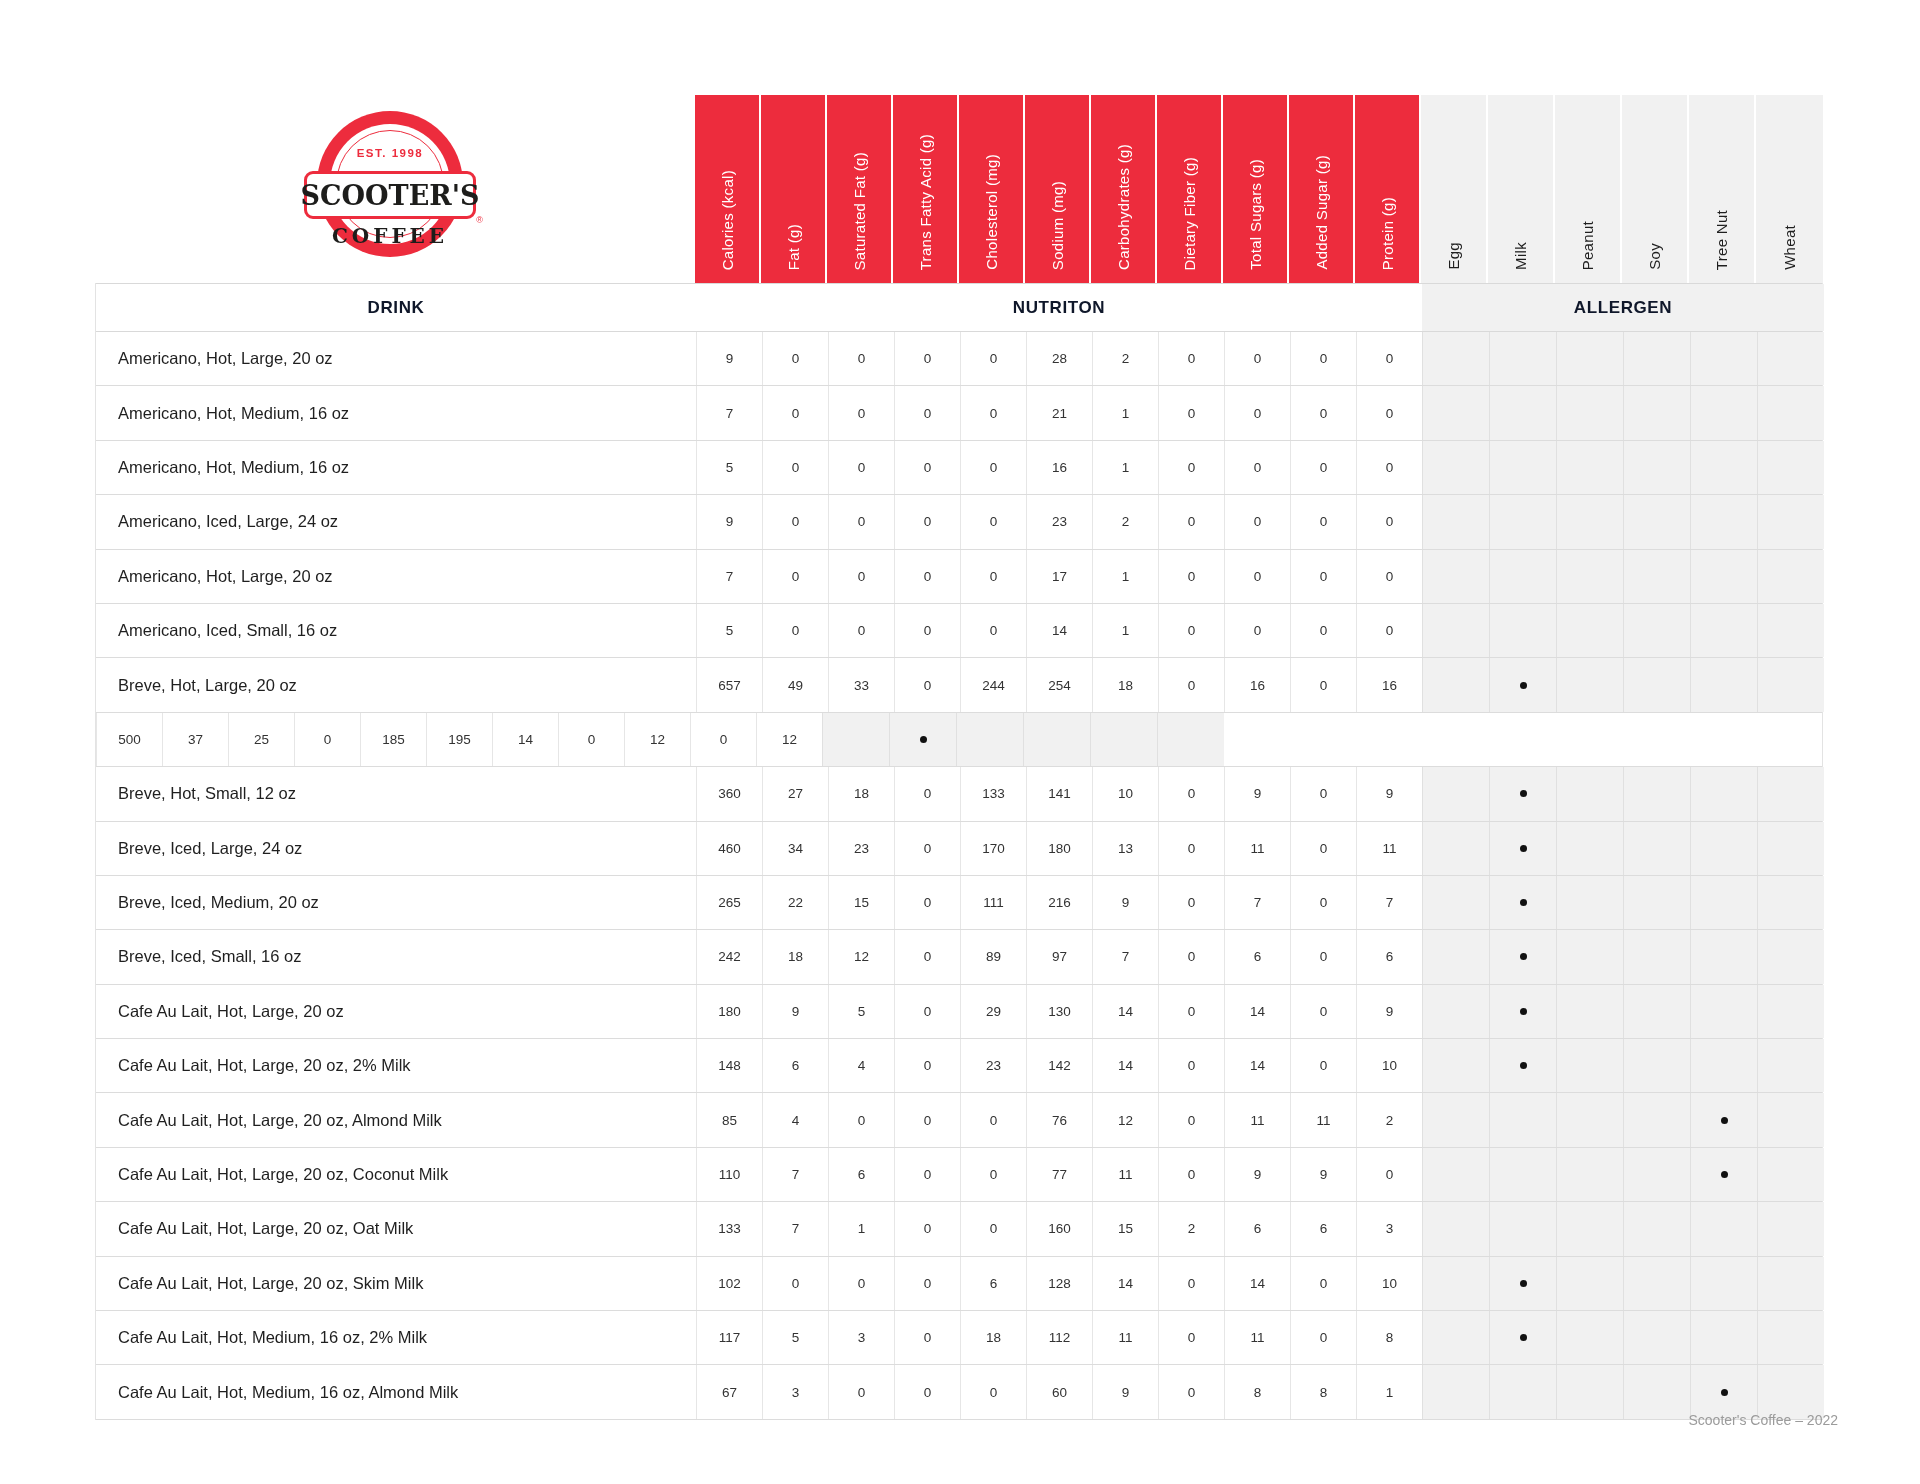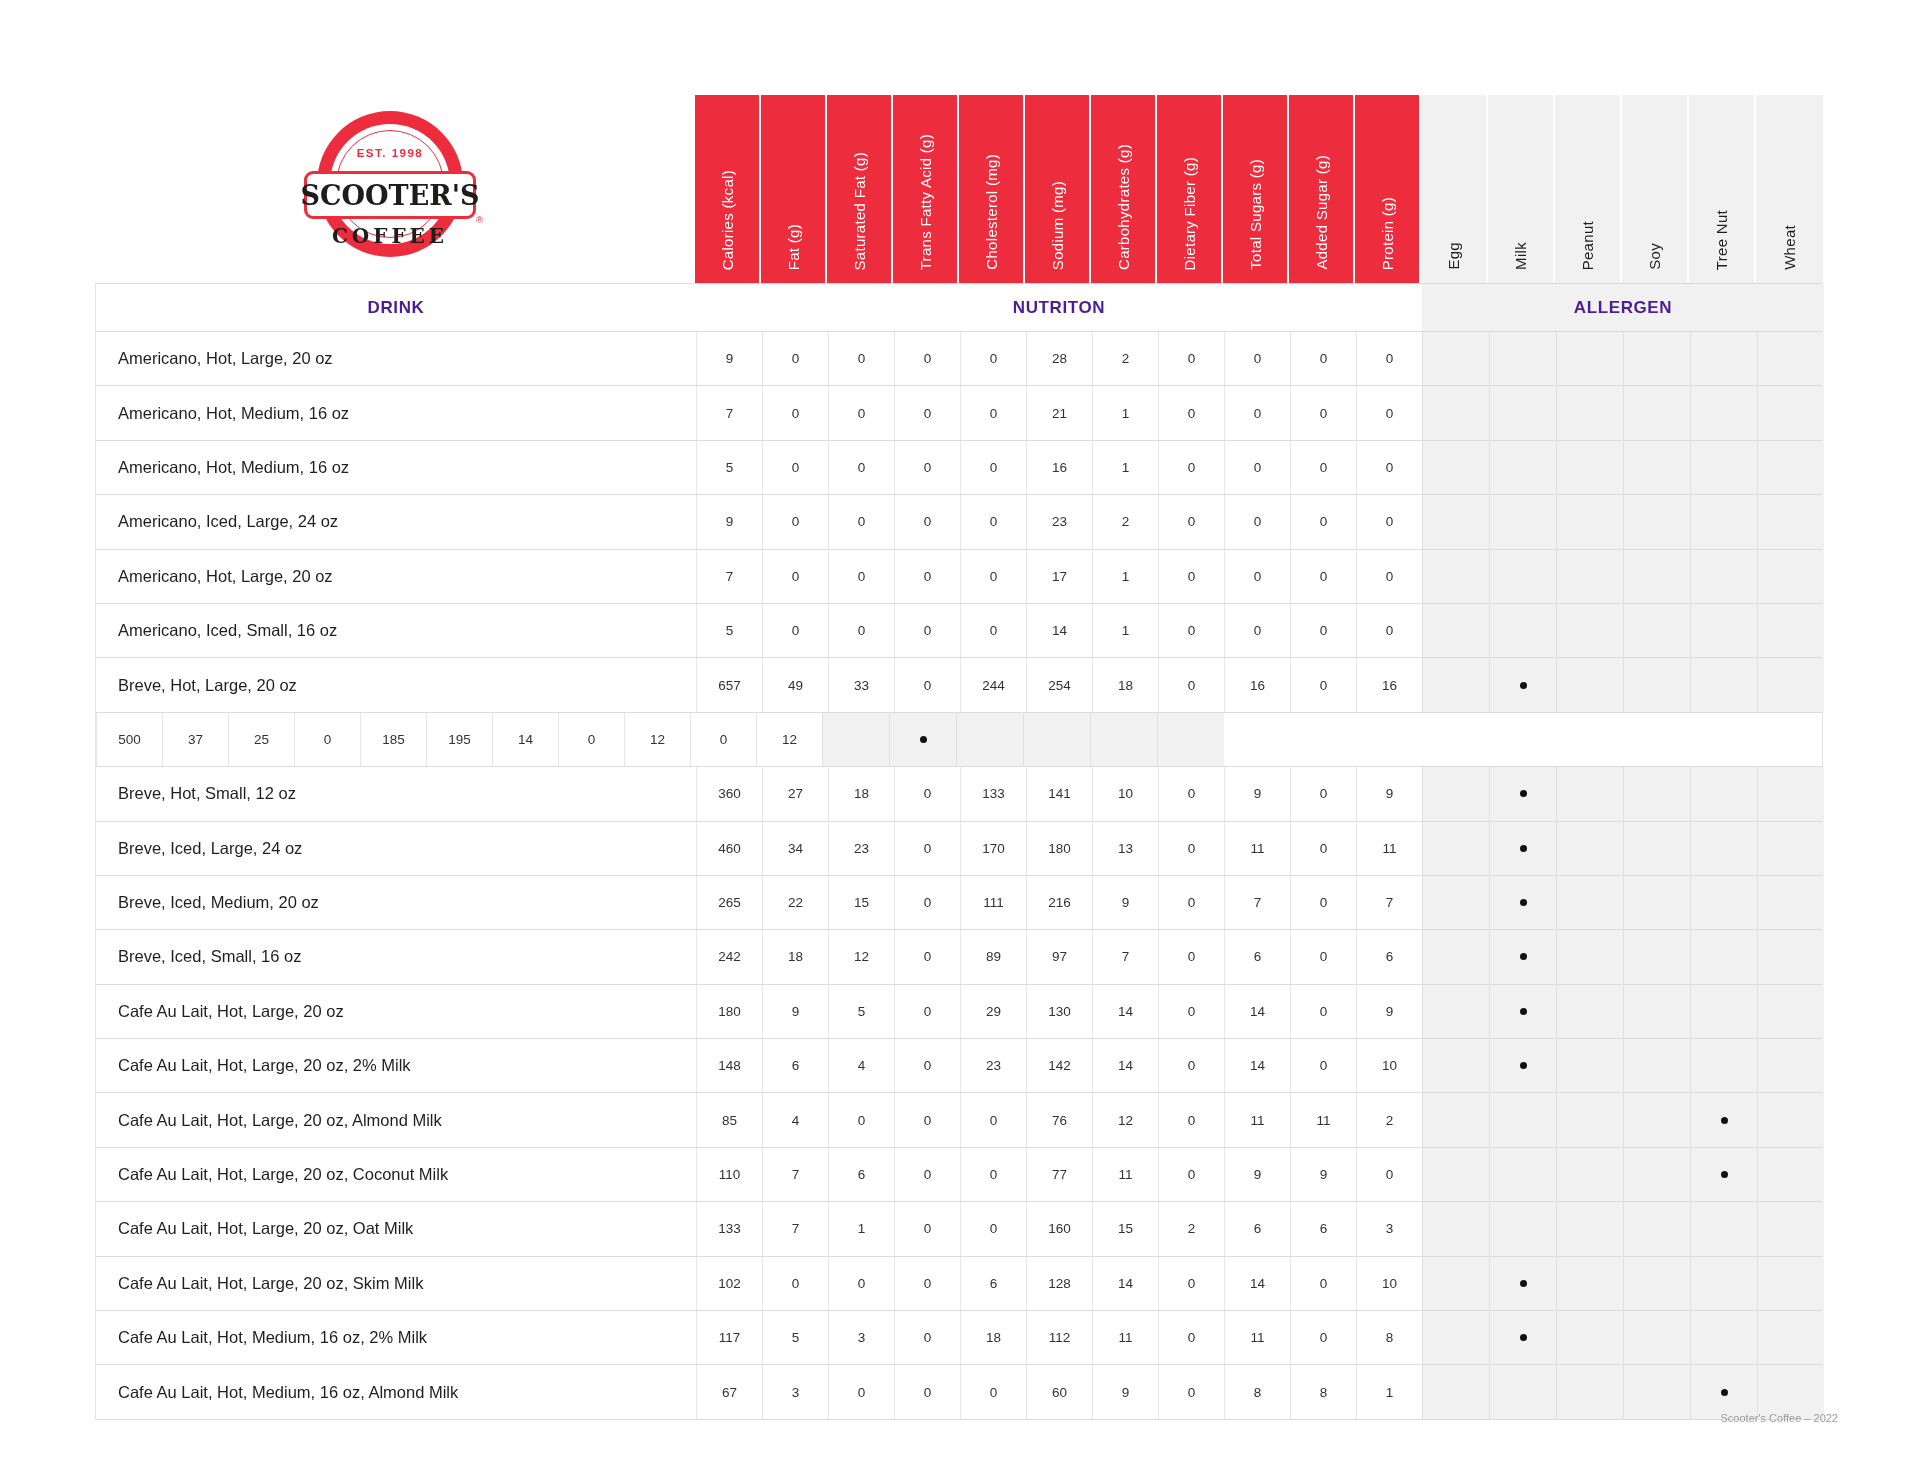--- a/index.html
+++ b/index.html
@@ -38,37 +38,37 @@
               color:#1d1d1b;letter-spacing:0;}
   .logo .coffee{position:absolute;top:113px;left:0;width:100%;text-align:center;
               font-family:"DejaVu Serif", serif;font-weight:bold;font-size:20px;
               color:#1d1d1b;letter-spacing:4px;}
   .logo .reg{position:absolute;right:-20px;top:104px;font-size:9px;color:#ED2C3D;}
 
   
   .grid-body{border-left:1px solid #e3e3e3;border-right:1px solid #e3e3e3;}
   .label-row{display:flex;height:47px;border-top:1px solid #d9d9d9;border-bottom:1px solid #d9d9d9;}
   .label-row .sec{display:flex;align-items:center;justify-content:center;
-      font-weight:bold;font-size:17px;letter-spacing:.6px;color:#4c1d95;}
+      font-weight:bold;font-size:17px;letter-spacing:.6px;color:#0f172a;}
   .sec-drink{width:600px;flex:0 0 auto;}
   .sec-nutrition{width:726px;flex:0 0 auto;}
   .sec-allergen{width:402px;flex:0 0 auto;background:#F1F1F1;}
 
   
   .row{display:flex;height:53.4px;border-bottom:1px solid #dcdcdc;align-items:stretch;}
   .cell-drink{width:600px;flex:0 0 auto;display:flex;align-items:center;
       padding-left:22px;box-sizing:border-box;font-size:16.5px;color:#1f1f1f;}
   .cell-val{width:66px;flex:0 0 auto;display:flex;align-items:center;justify-content:center;
       font-size:13.5px;color:#333;border-left:1px solid #e6e6e6;box-sizing:border-box;}
   .cell-allergen{width:67px;flex:0 0 auto;background:#F1F1F1;border-left:1px solid #e0e0e0;
       box-sizing:border-box;display:flex;align-items:center;justify-content:center;}
   .dot{width:7px;height:7px;border-radius:50%;background:#111;}
 
   
-  .footer{position:absolute;right:82px;top:1412px;font-size:11px;color:#9b9b9b;}
+  .footer{position:absolute;right:82px;top:1412px;font-size:14px;color:#9b9b9b;}
 </style>
 </head>
 <body>
 
 <div class="table-wrap">
 
   <div class="header-band">
     <div class="logo-area">
       <div class="logo">
         <div class="outer"></div>

